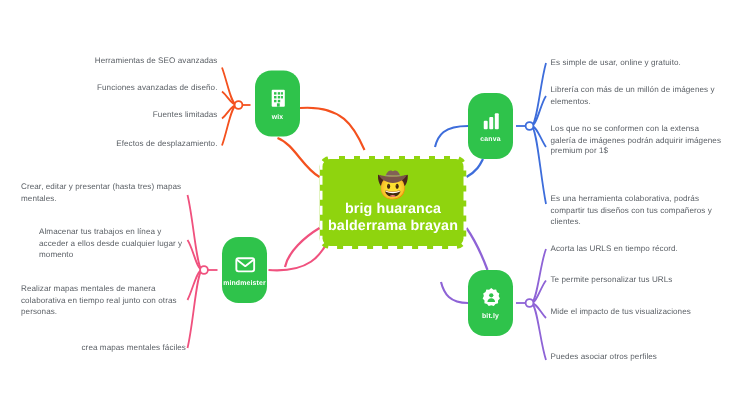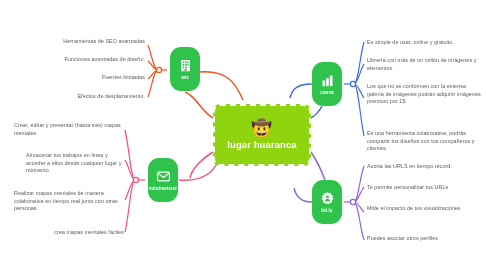--- a/index.html
+++ b/index.html
@@ -114,21 +114,22 @@
     <path d="M312,202 C300,202 296,196 294,188" stroke="#8E63D6" stroke-width="1.4" fill="none"></path>
 
     <circle cx="159" cy="70" r="2.6" fill="#ffffff" stroke="#F4511E" stroke-width="1.2"></circle>
     <circle cx="353" cy="84" r="2.6" fill="#ffffff" stroke="#3D6DDB" stroke-width="1.2"></circle>
     <circle cx="136" cy="180" r="2.6" fill="#ffffff" stroke="#F0517E" stroke-width="1.2"></circle>
     <circle cx="353" cy="202" r="2.6" fill="#ffffff" stroke="#8E63D6" stroke-width="1.2"></circle>
   </svg>
 
   <div class="center-node">
     <span class="center-emoji">🤠</span>
-    <span class="center-label">lugar huaranca</span>
+    <span class="center-label">brig huaranca</span>
+    <span class="center-label">balderrama brayan</span>
   </div>
 
   <div class="branch-node" id="node-wix">
     <svg class="bicon" viewBox="0 0 24 24">
       <rect x="5" y="3" width="14" height="18" rx="1" fill="#ffffff"></rect>
       <rect x="7.5" y="5.5" width="2.6" height="2.6" fill="#2FC34B"></rect>
       <rect x="11.5" y="5.5" width="2.6" height="2.6" fill="#2FC34B"></rect>
       <rect x="15" y="5.5" width="2" height="2.6" fill="#2FC34B"></rect>
       <rect x="7.5" y="9.6" width="2.6" height="2.6" fill="#2FC34B"></rect>
       <rect x="11.5" y="9.6" width="2.6" height="2.6" fill="#2FC34B"></rect>

